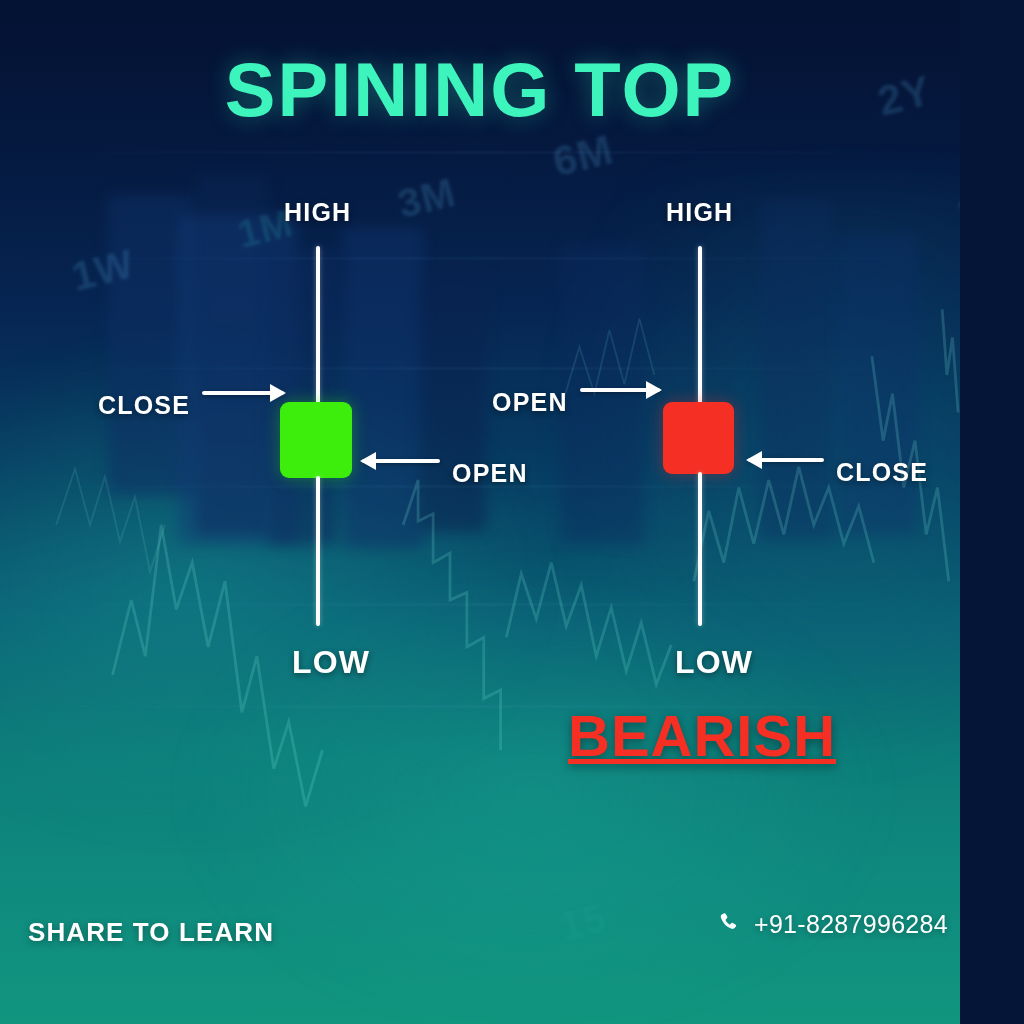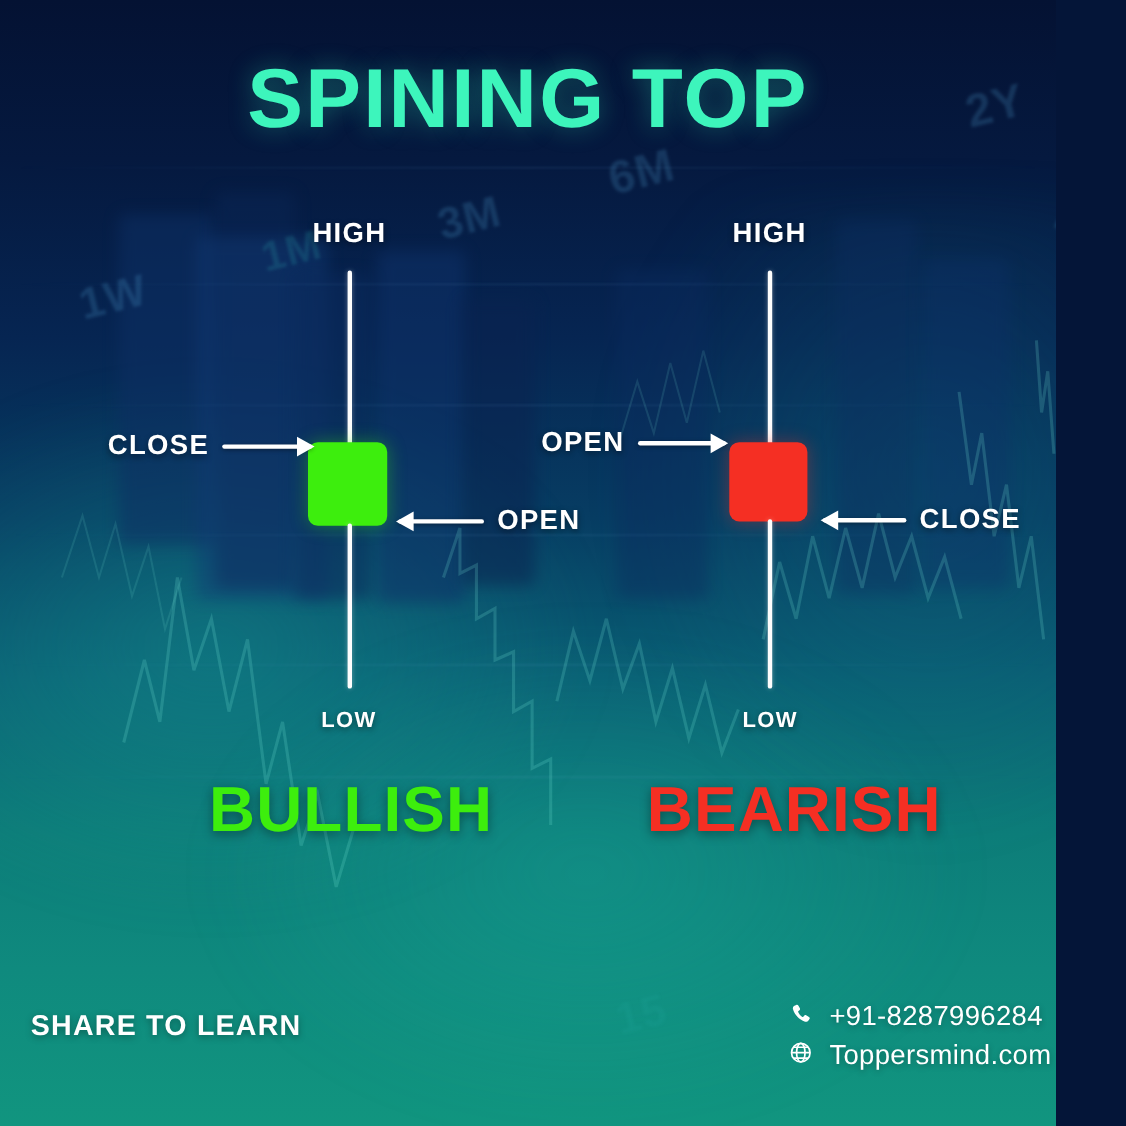--- a/index.html
+++ b/index.html
@@ -108,26 +108,26 @@
 
   .cap-label {
     position:absolute;
     color:#ffffff;
     font-size:25px;
     font-weight:700;
     letter-spacing:1.2px;
     white-space:nowrap;
     text-shadow:0 2px 6px rgba(0,0,0,.45);
   }
-  .cap-label.small { font-size:20px; }
+  .cap-label.small { font-size:32px; }
 
   
   .annot {
     position:absolute;
-    display:flex; align-items:center; gap:12px;
+    display:flex; align-items:flex-start; gap:12px;
     white-space:nowrap;
   }
   .annot .txt {
     color:#ffffff;
     font-size:25px;
     font-weight:700;
     letter-spacing:1.2px;
     text-shadow:0 2px 6px rgba(0,0,0,.45);
   }
   .arrow {
@@ -276,21 +276,20 @@
     <div class="annot" style="left:98px; top:391px;">
       <span class="txt">CLOSE</span>
       <span class="arrow right" style="width:82px;"></span>
     </div>
 
     <div class="annot" style="left:362px; top:459px;">
       <span class="arrow left" style="width:78px;"></span>
       <span class="txt">OPEN</span>
     </div>
 
-    <div class="verdict bull" style="left:190px; top:702px;">BULLISH</div>
   </div>
 
   <div class="candle-group" style="left:0; top:0; width:1024px; height:1024px;">
 
     <div class="cap-label" style="left:666px; top:198px;">HIGH</div>
 
     <div class="wick" style="left:698px; top:246px; height:158px;"></div>
 
     <div class="body bear" style="left:663px; top:402px; width:71px; height:72px;"></div>
 
@@ -301,44 +300,32 @@
     <div class="annot" style="left:492px; top:388px;">
       <span class="txt">OPEN</span>
       <span class="arrow right" style="width:80px;"></span>
     </div>
 
     <div class="annot" style="left:748px; top:458px;">
       <span class="arrow left" style="width:76px;"></span>
       <span class="txt">CLOSE</span>
     </div>
 
-    <div class="verdict bear" style="left:588px; top:702px;">BEARISH</div>
+    <div class="verdict bear" style="left:568px; top:702px;text-decoration:underline;">BEARISH</div>
   </div>
 
 
   <div id="cta">
     <div>SHARE TO LEARN</div>
   </div>
 
   <div id="contact">
     <div class="contact-row">
       <span class="ico">
         <svg width="22" height="22" viewBox="0 0 24 24" fill="#ffffff">
           <path d="M7.4 2.8c.7-.5 1.7-.3 2.1.5l1.6 2.8c.4.7.2 1.5-.4 2l-1 .8c-.3.2-.4.6-.3.9.6 1.7 2.3 3.8 4.2 4.9.3.2.7.1.9-.2l.8-1c.5-.6 1.3-.8 2-.4l2.8 1.6c.8.4 1 1.4.5 2.1l-1.2 1.6c-.7 1-2 1.4-3.2 1-3-.9-5.7-2.7-7.8-5-2-2.2-3.5-4.8-4.2-7.5-.3-1.1.1-2.3 1-3L7.4 2.8z"></path>
         </svg>
       </span>
       <span>+91-8287996284</span>
     </div>
-    <div class="contact-row">
-      <span class="ico">
-        <svg width="22" height="22" viewBox="0 0 24 24" fill="none" stroke="#ffffff" stroke-width="1.7">
-          <circle cx="12" cy="12" r="9.2"></circle>
-          <ellipse cx="12" cy="12" rx="4.2" ry="9.2"></ellipse>
-          <line x1="2.9" y1="12" x2="21.1" y2="12"></line>
-          <line x1="4.6" y1="6.6" x2="19.4" y2="6.6"></line>
-          <line x1="4.6" y1="17.4" x2="19.4" y2="17.4"></line>
-        </svg>
-      </span>
-      <span>Toppersmind.com</span>
-    </div>
   </div>
 
 </div>
 
 </body></html>

